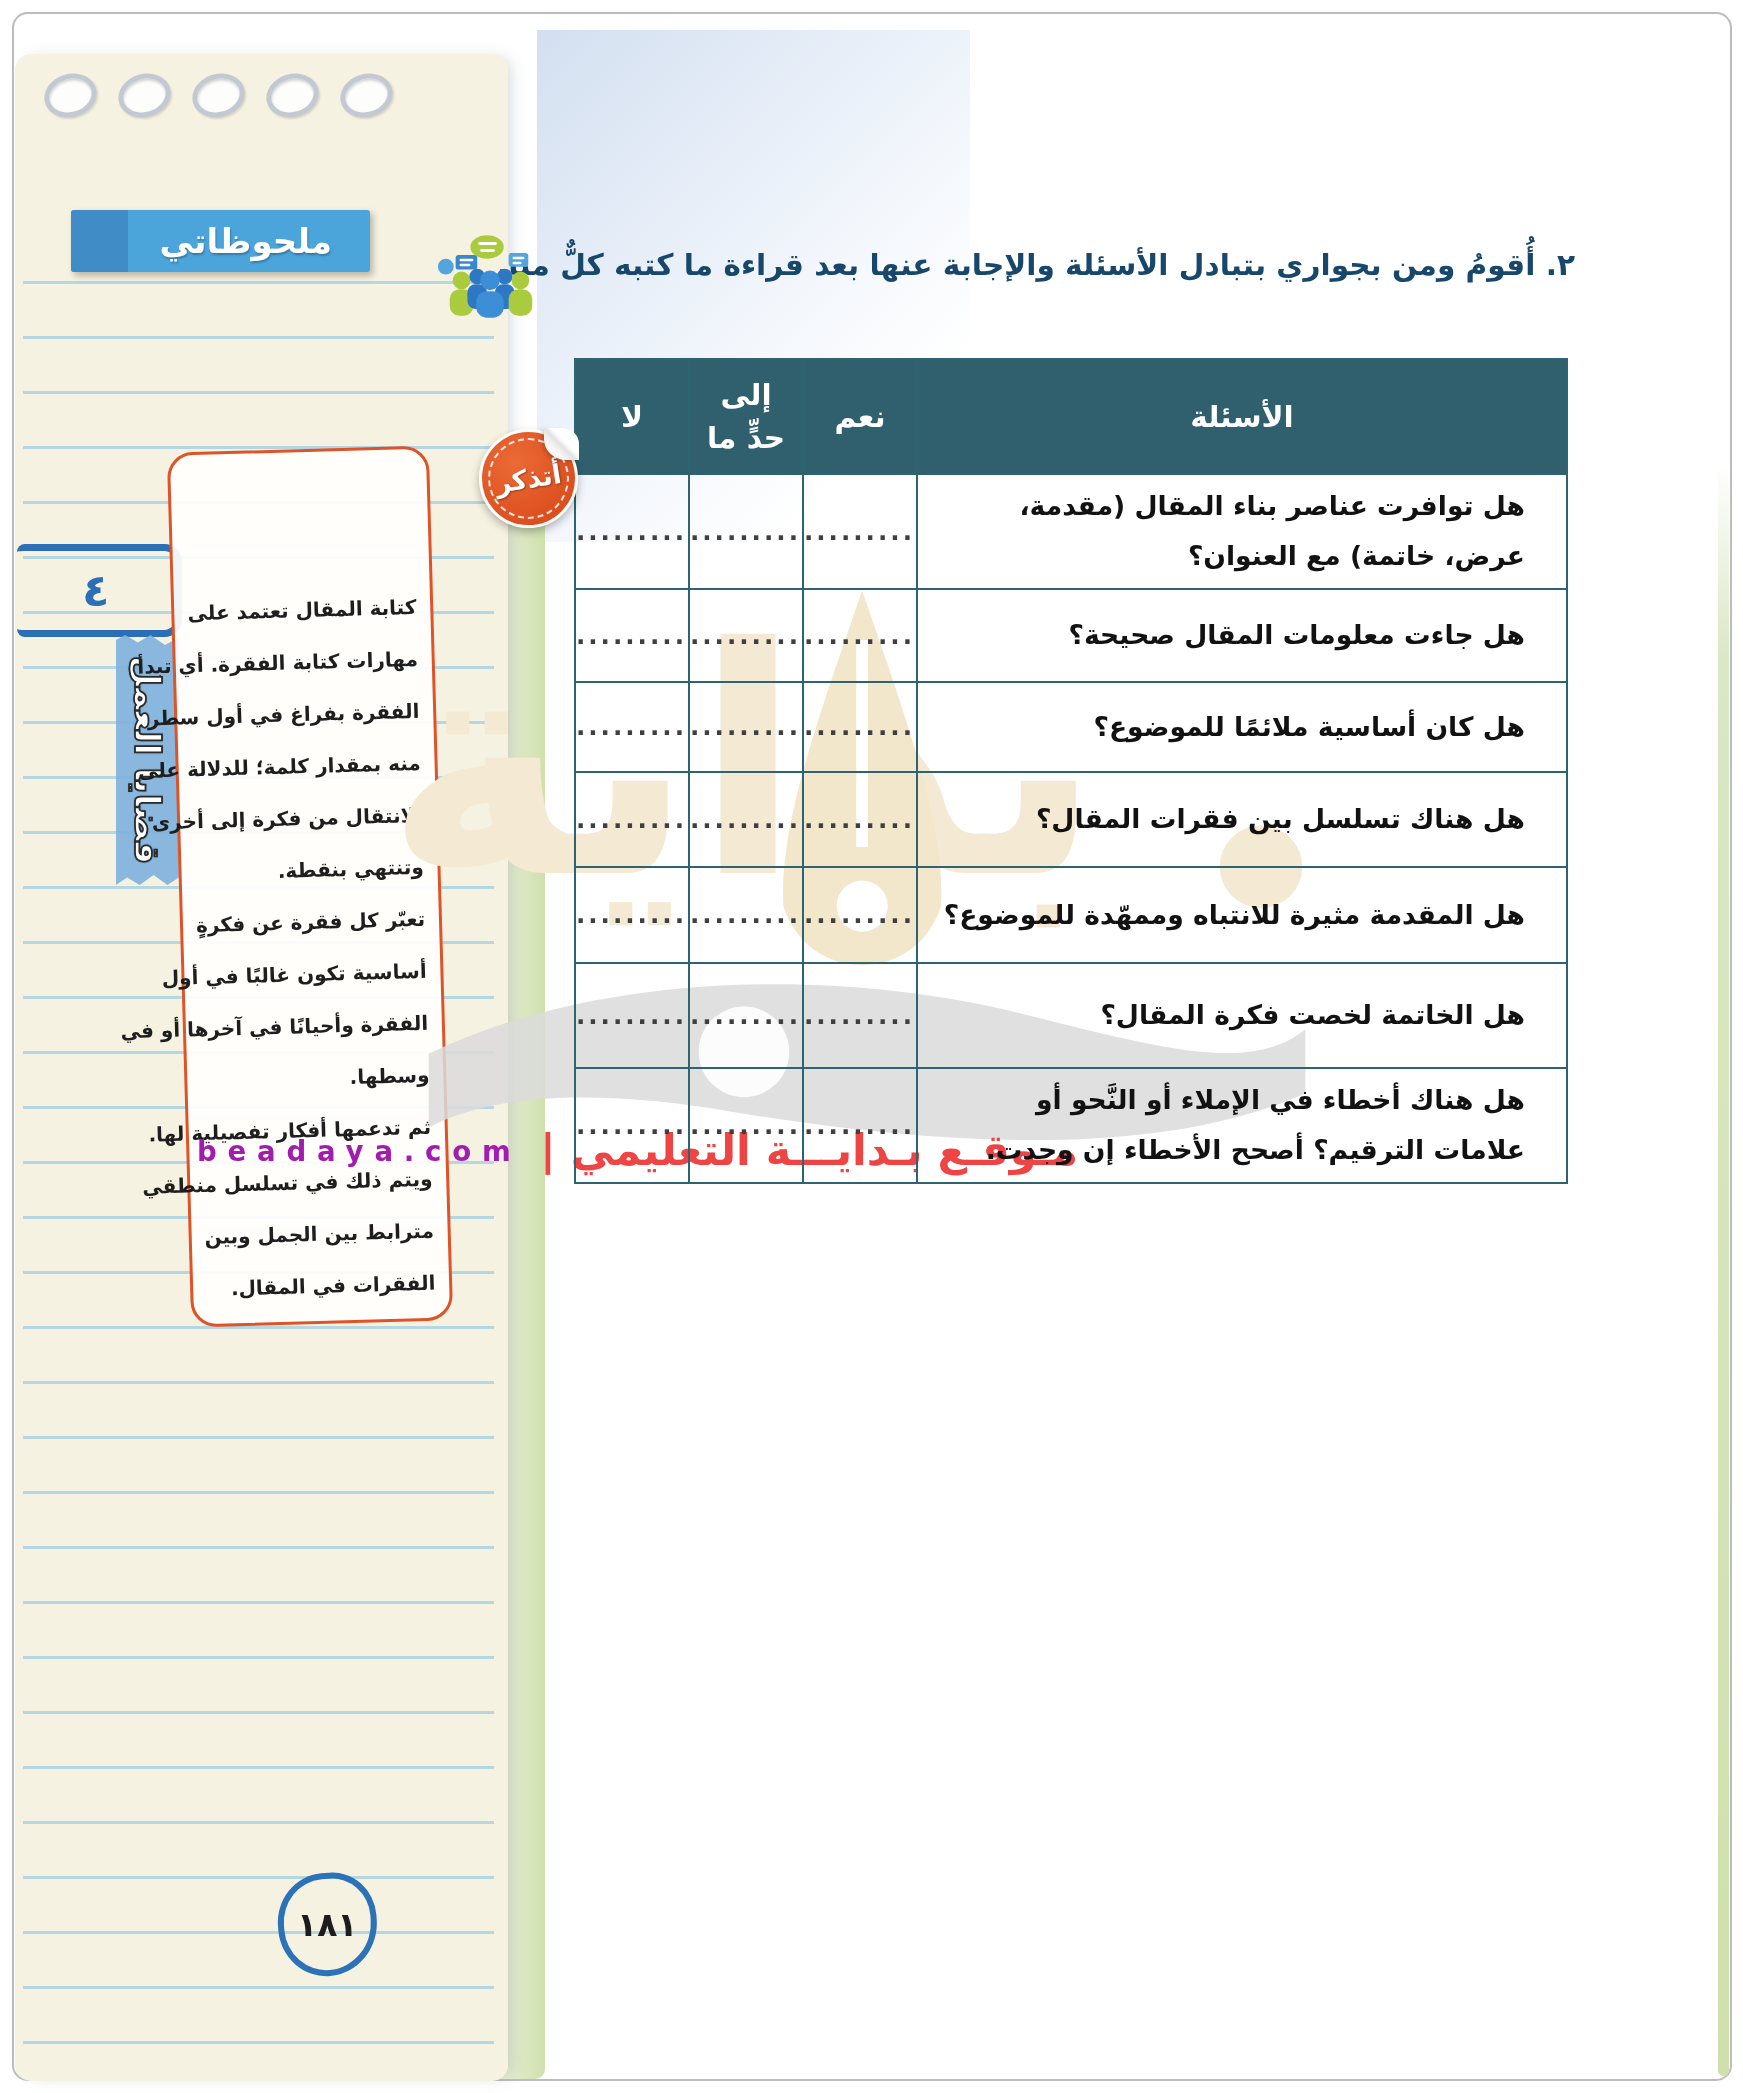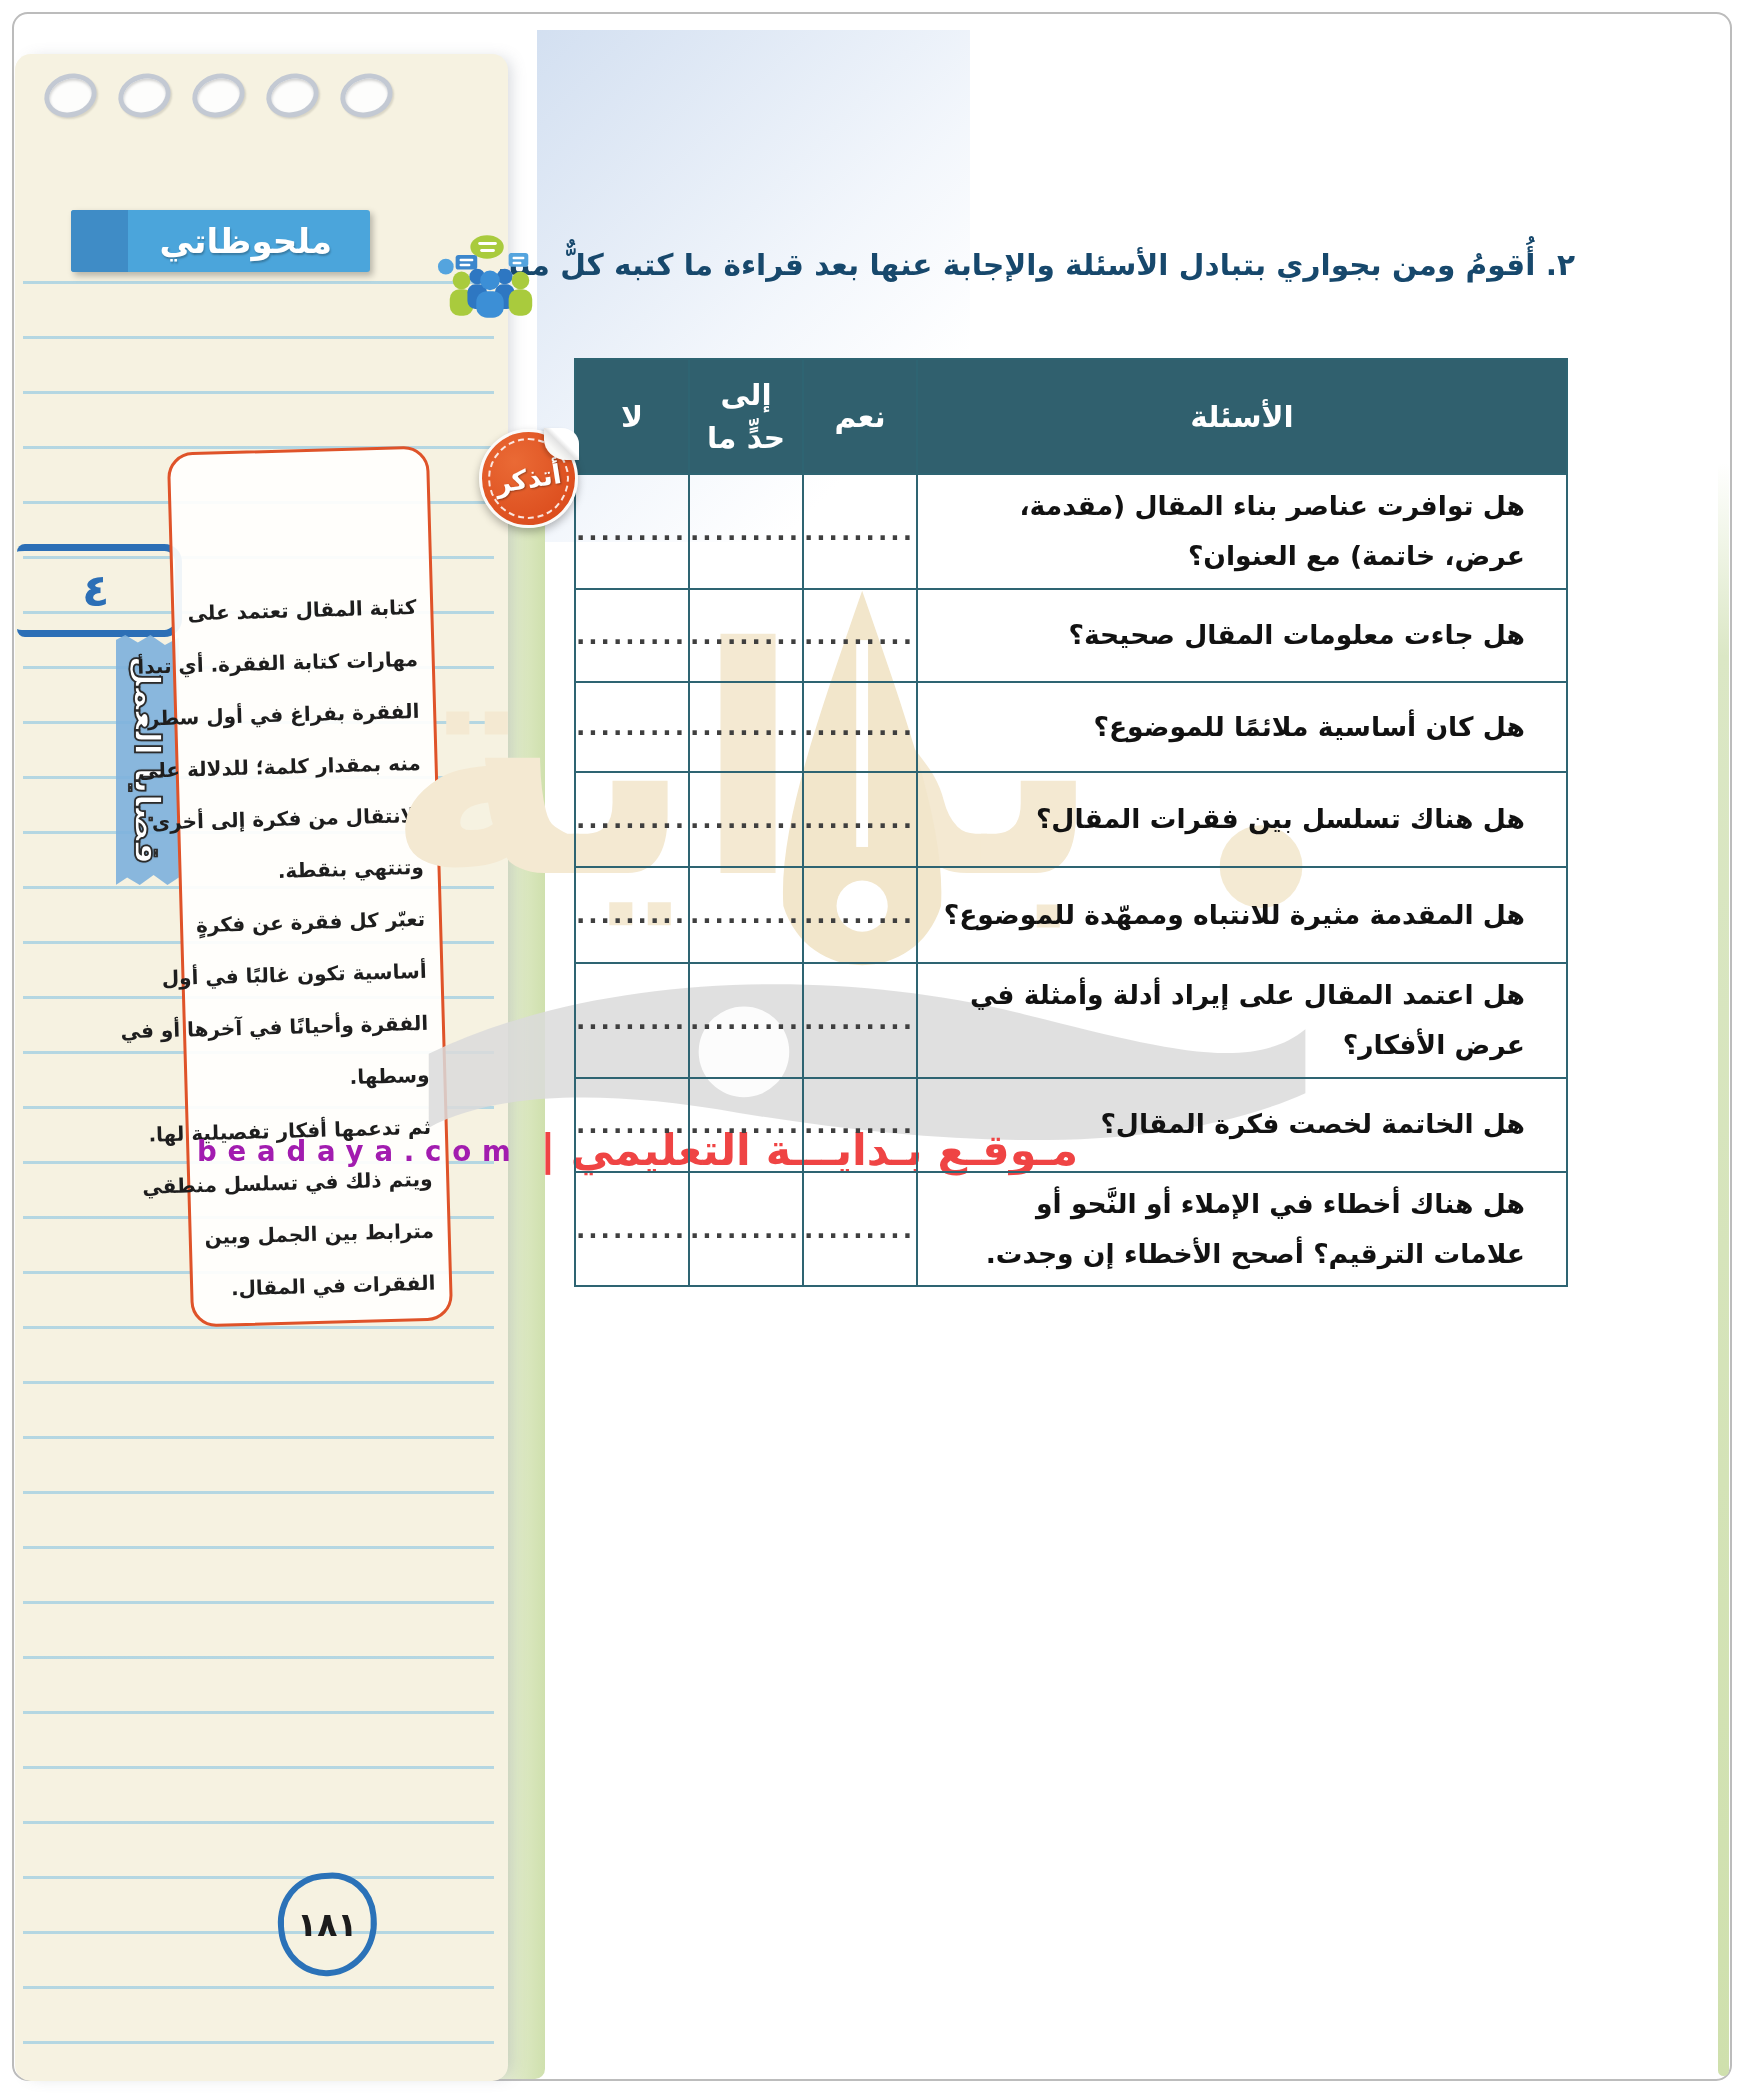--- a/index.html
+++ b/index.html
@@ -236,26 +236,20 @@
         <td class="a-cell">.........</td>
         <td class="a-cell">.........</td>
       </tr>
       <tr>
         <td class="q-cell">هل المقدمة مثيرة للانتباه وممهّدة للموضوع؟</td>
         <td class="a-cell">.........</td>
         <td class="a-cell">.........</td>
         <td class="a-cell">.........</td>
       </tr>
       <tr>
-        <td class="q-cell">هل اعتمد المقال على إيراد أدلة وأمثلة في عرض الأفكار؟</td>
-        <td class="a-cell">.........</td>
-        <td class="a-cell">.........</td>
-        <td class="a-cell">.........</td>
-      </tr>
-      <tr>
         <td class="q-cell">هل الخاتمة لخصت فكرة المقال؟</td>
         <td class="a-cell">.........</td>
         <td class="a-cell">.........</td>
         <td class="a-cell">.........</td>
       </tr>
       <tr>
         <td class="q-cell">هل هناك أخطاء في الإملاء أو النَّحو أو علامات الترقيم؟ أصحح الأخطاء إن وجدت.</td>
         <td class="a-cell">.........</td>
         <td class="a-cell">.........</td>
         <td class="a-cell">.........</td>

